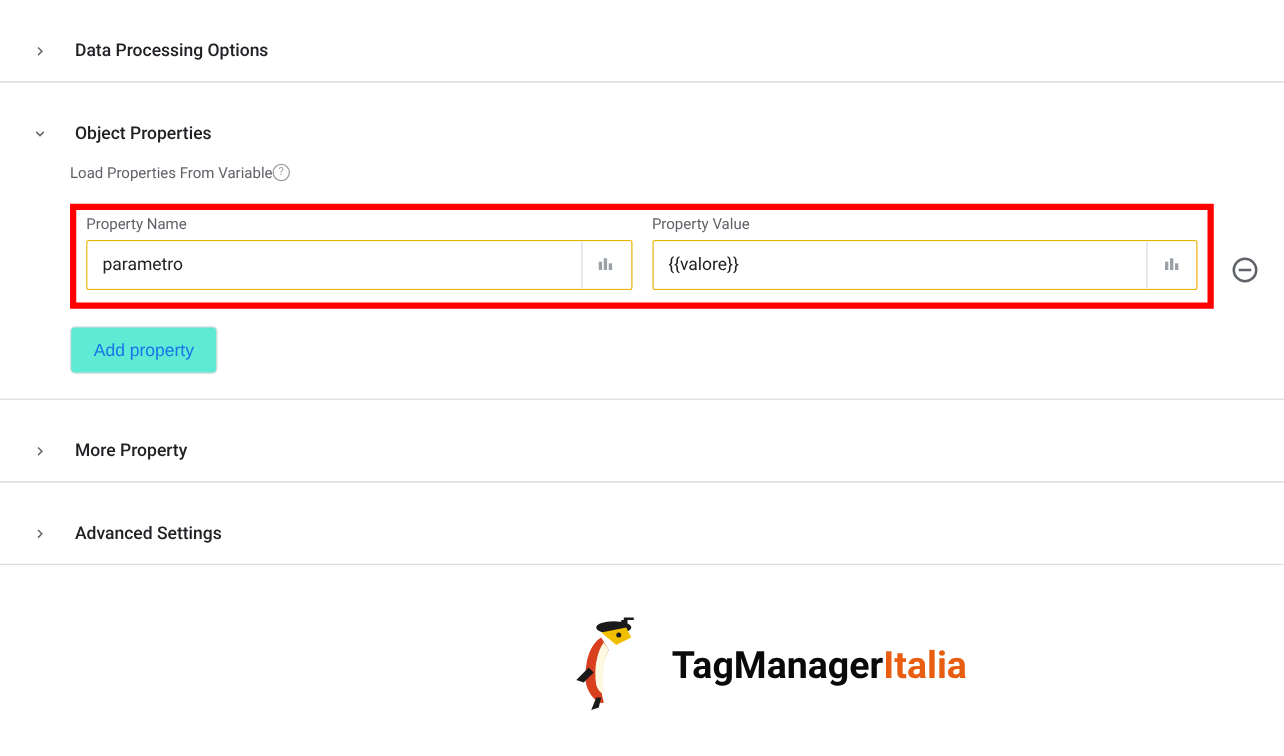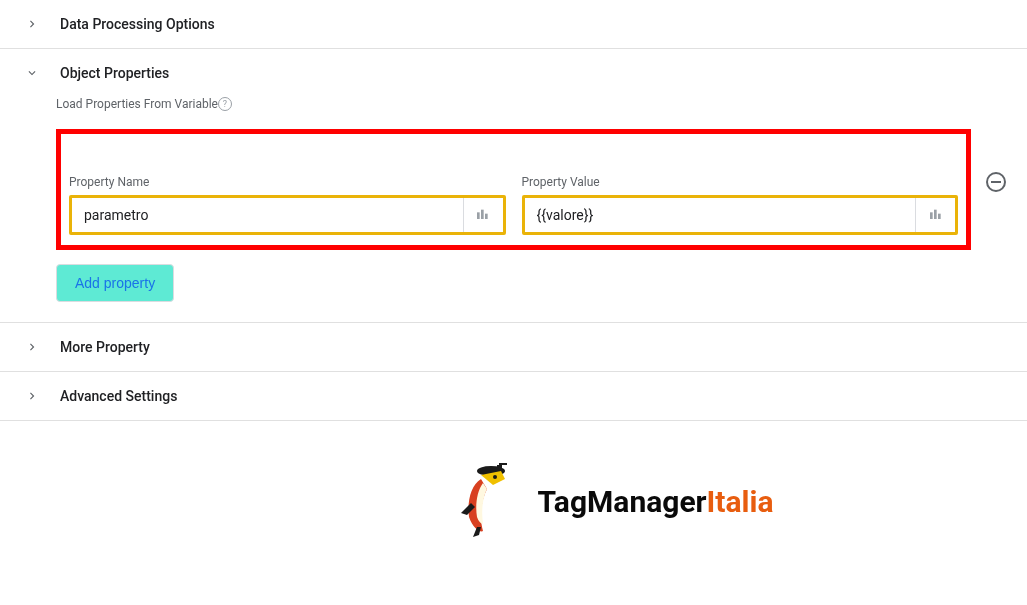--- a/index.html
+++ b/index.html
@@ -13,20 +13,21 @@
     .panel {
       border-bottom: 1px solid #e0e0e0;
       border-top: 1px solid #e0e0e0;
       margin-top: -1px;
     }
     .section-header {
       display: flex;
       align-items: flex-end;
       padding: 16px 24px;
       cursor: pointer;
+      margin-top: 17px;
     }
     .section-header .chev {
       width: 16px;
       height: 16px;
       margin-right: 20px;
       display: flex;
       align-items: center;
       justify-content: center;
       color: #5f6368;
     }
@@ -75,30 +76,29 @@
     .highlight-box {
       border: 5px solid #ff0000;
       padding: 4px 8px 10px 8px;
       margin-top: 18px;
       position: relative;
     }
     .row-inputs {
       display: flex;
       gap: 16px;
       align-items: flex-end;
-      margin-top: 37px;
     }
     .col {
       flex: 1;
       display: flex;
       flex-direction: column;
     }
     .input-group {
       display: flex;
-      border: 3px solid #eab308;
+      border: 1px solid #eab308;
       border-radius: 2px;
       height: 40px;
       overflow: hidden;
     }
     .input-group input {
       border: none;
       outline: none;
       flex: 1;
       padding: 0 12px;
       font-size: 14px;

